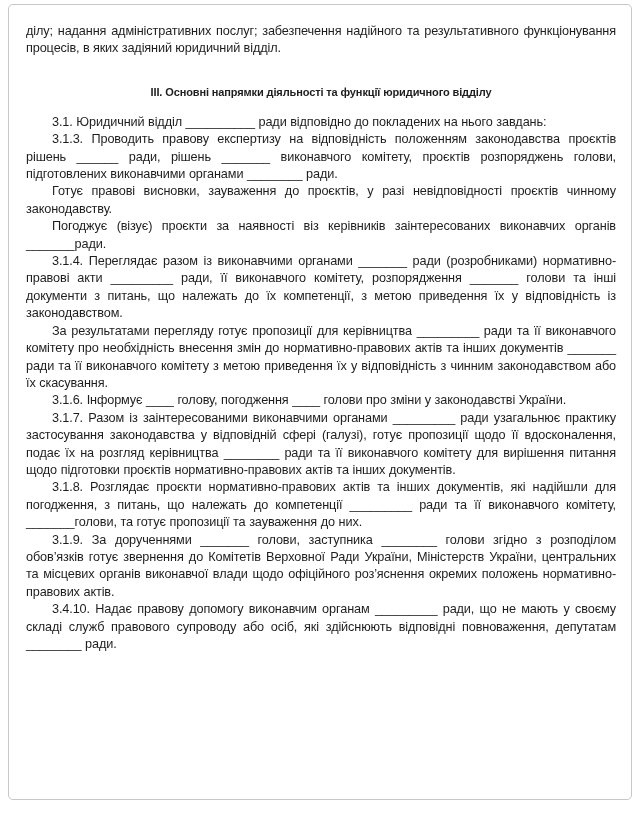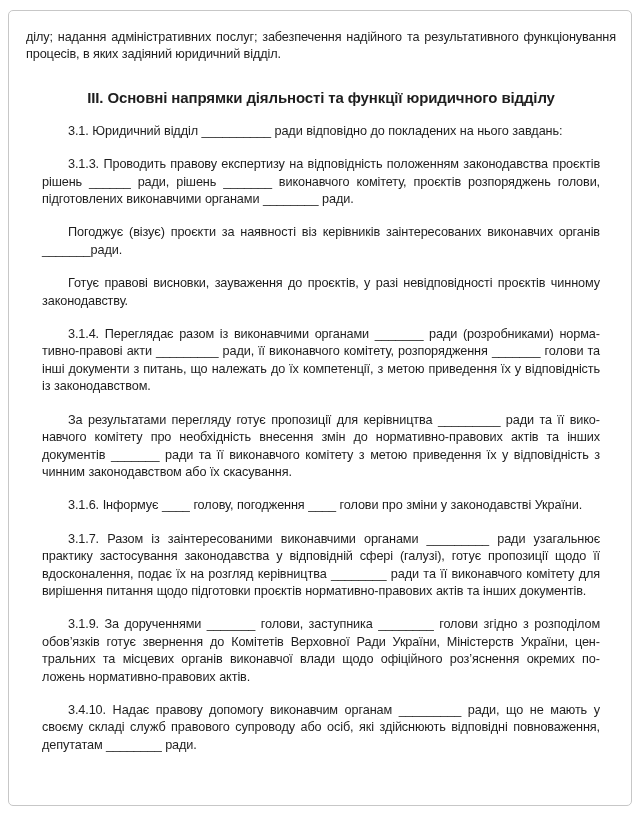--- a/index.html
+++ b/index.html
@@ -7,21 +7,21 @@
     padding: 0;
     width: 640px;
     height: 818px;
     background: #ffffff;
     overflow: hidden;
   }
   .page {
     box-sizing: border-box;
     position: absolute;
     left: 8px;
-    top: 10px;
+    top: 4px;
     width: 624px;
     height: 796px;
     background: #ffffff;
     border: 1.5px solid #c7c7c7;
     border-radius: 5px;
     padding: 18px 15px 10px 17px;
     font-family: "Liberation Sans", "DejaVu Sans", sans-serif;
     font-size: 12.7px;
     line-height: 17.4px;
     letter-spacing: -0.12px;
@@ -30,43 +30,44 @@
     hyphens: manual;
     -webkit-hyphens: manual;
   }
   .intro {
     margin: 0 0 25px 0;
     text-align: justify;
     text-indent: 0;
   }
   .heading {
     margin: 0 0 13px 0;
-    font-size: 15px;
+    font-size: 11px;
     font-weight: 700;
     text-align: center;
     line-height: 18px;
   }
   .para {
-    margin: 16px;
+    margin: 0;
     text-align: justify;
     text-indent: 26px;
     word-spacing: 0.2px;
   }
 </style>
 </head>
 <body>
 
 <div class="page">
   <p class="intro">ділу; надання адміністративних послуг; забезпечення надійного та результативного функ­ціонування процесів, в яких задіяний юридичний відділ.</p>
   <h3 class="heading">III. Основні напрямки діяльності та функції юридичного відділу</h3>
   <div>
       <p class="para">3.1. Юридичний відділ __________ ради відповідно до покладених на нього завдань:</p>
       <p class="para">3.1.3. Проводить правову експертизу на відповідність положенням законодавства проєктів рішень ______ ради, рішень _______ виконавчого комітету, проєктів розпоряджень голови, підготовлених виконавчими органами ________ ради.</p>
+      <p class="para">Готує правові висновки, зауваження до проєктів, у разі невідповідності проєктів чин­ному законодавству.</p>
       <p class="para">Погоджує (візує) проєкти за наявності віз керівників заінтересованих виконавчих ор­ганів _______ради.</p>
-      <p class="para">Готує правові висновки, зауваження до проєктів, у разі невідповідності проєктів чин­ному законодавству.</p>
       <p class="para">3.1.4. Переглядає разом із виконавчими органами _______ ради (розробниками) норма­тивно-правові акти _________ ради, її виконавчого комітету, розпорядження _______ голови та інші документи з питань, що належать до їх компетенції, з метою приведення їх у відпо­відність із законодавством.</p>
       <p class="para">За результатами перегляду готує пропозиції для керівництва _________ ради та її вико­навчого комітету про необхідність внесення змін до нормативно-правових актів та інших документів _______ ради та її виконавчого комітету з метою приведення їх у відповідність з чинним законодавством або їх скасування.</p>
       <p class="para">3.1.6. Інформує ____ голову, погодження ____ голови про зміни у законодавстві України.</p>
       <p class="para">3.1.7. Разом із заінтересованими виконавчими органами _________ ради узагальнює практику застосування законодавства у відповідній сфері (галузі), готує пропозиції щодо її вдосконалення, подає їх на розгляд керівництва ________ ради та її виконавчого комітету для вирішення питання щодо підготовки проєктів нормативно-правових актів та інших документів.</p>
+      <p class="para">3.1.8. Розглядає проєкти нормативно-правових актів та інших документів, які надійш­ли для погодження, з питань, що належать до компетенції _________ ради та її виконавчого комітету, _______голови, та готує пропозиції та зауваження до них.</p>
       <p class="para">3.1.9. За дорученнями _______ голови, заступника ________ голови згідно з розподілом обов’язків готує звернення до Комітетів Верховної Ради України, Міністерств України, цен­тральних та місцевих органів виконавчої влади щодо офіційного роз’яснення окремих по­ложень нормативно-правових актів.</p>
       <p class="para">3.4.10. Надає правову допомогу виконавчим органам _________ ради, що не мають у своєму складі служб правового супроводу або осіб, які здійснюють відповідні повноваження, депу­татам ________ ради.</p>
     </div>
 </div>
 
 </body></html>

